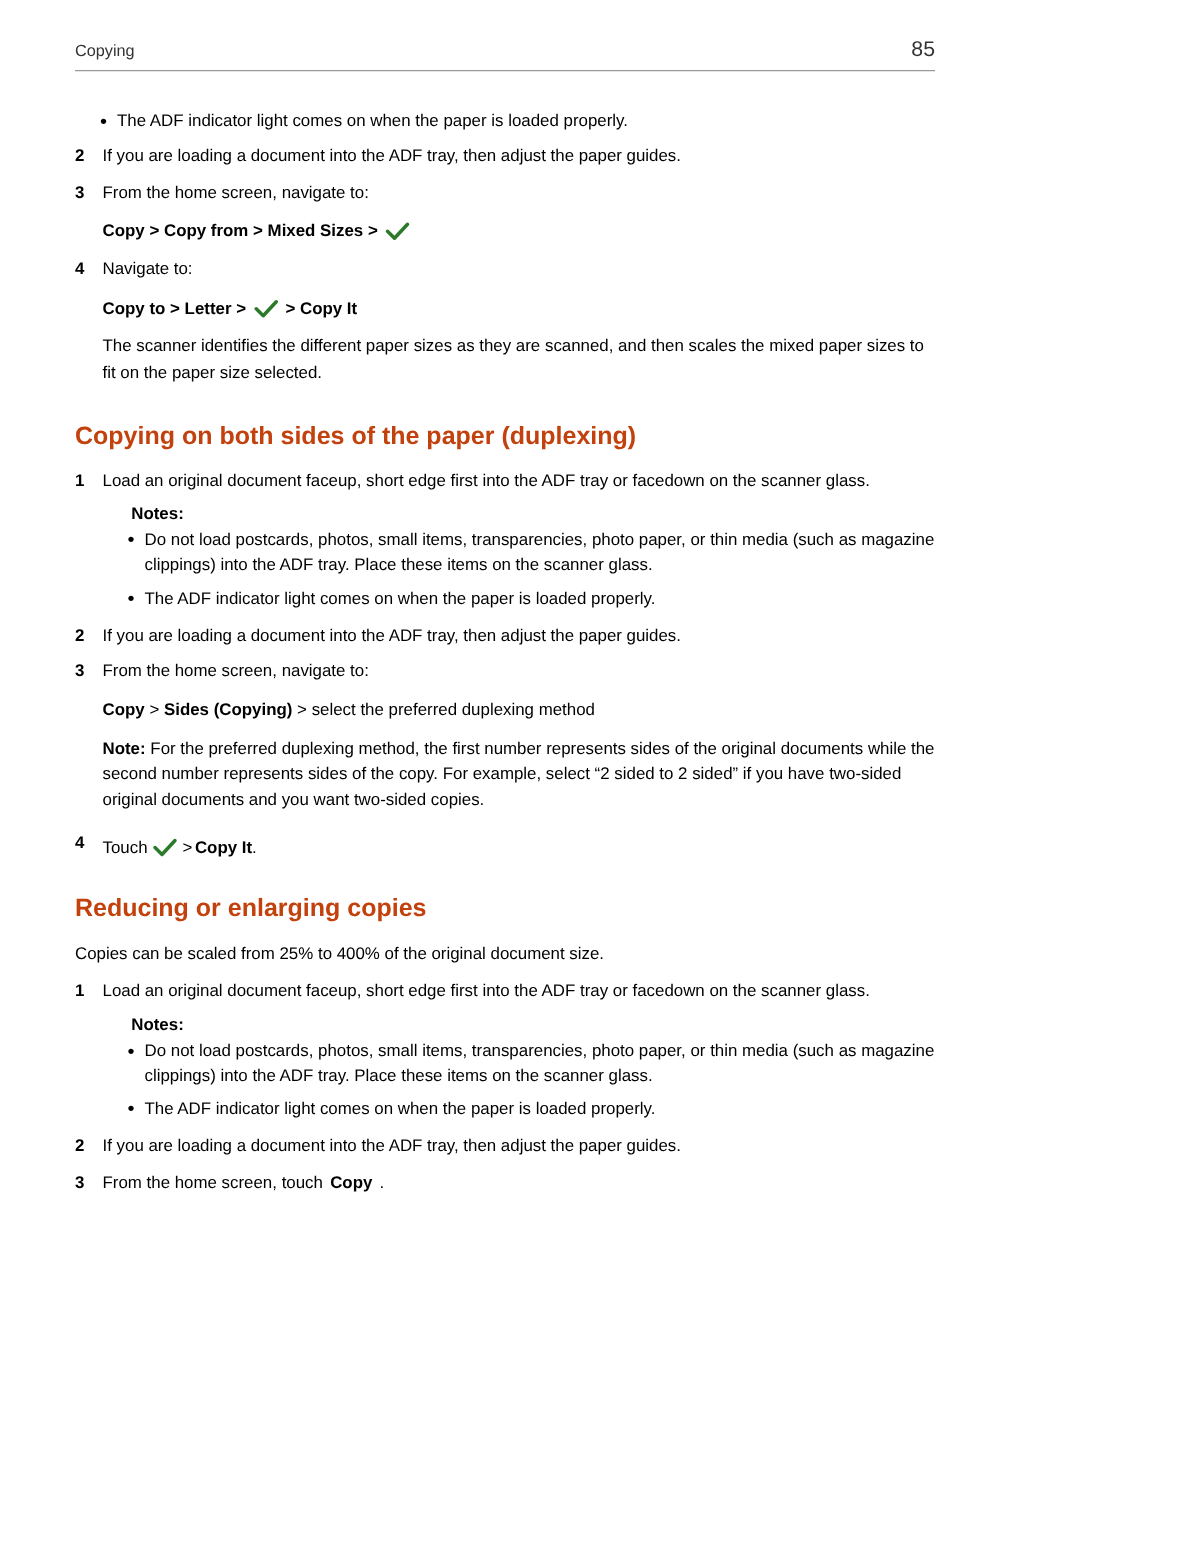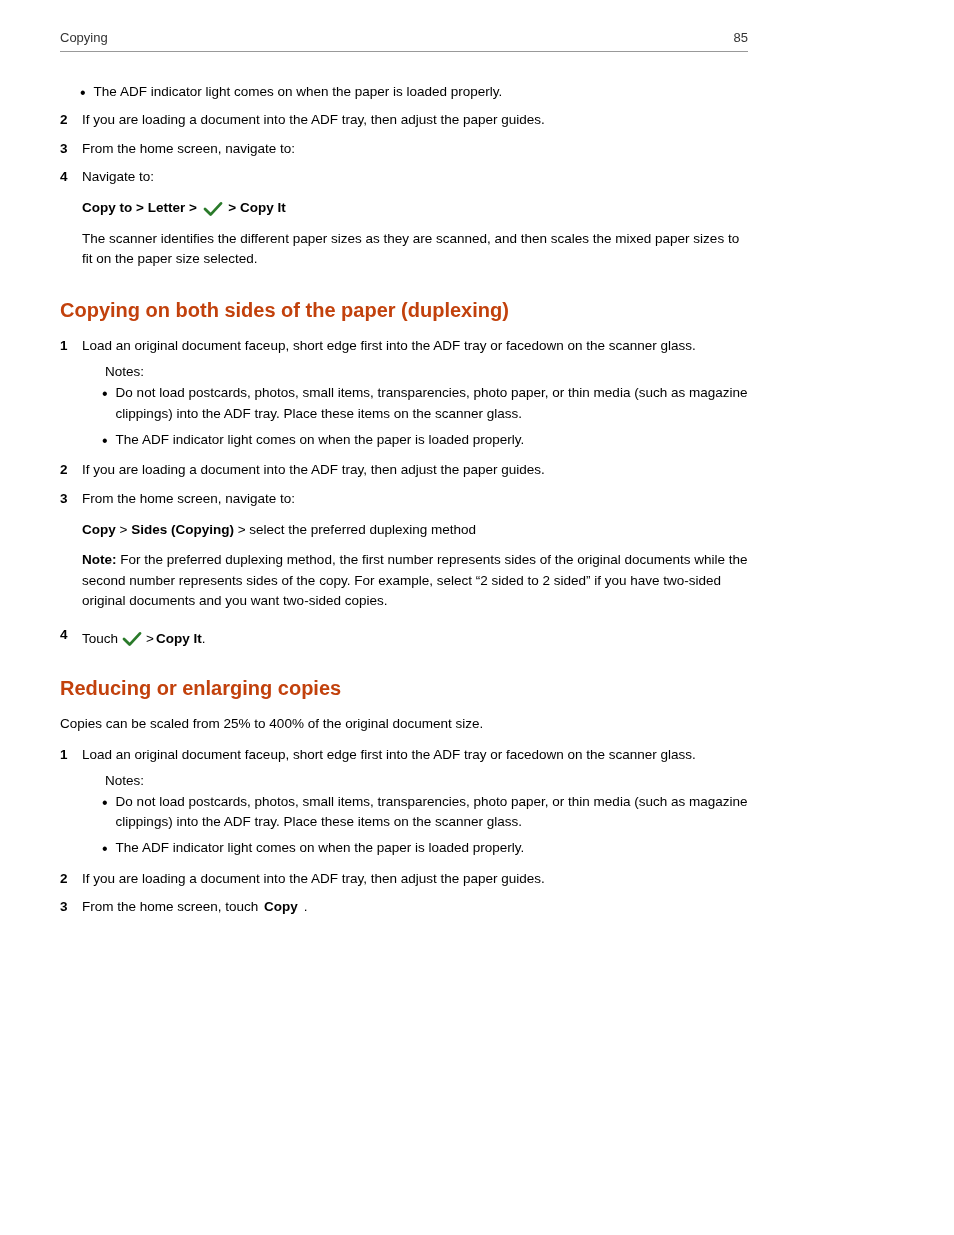--- a/index.html
+++ b/index.html
@@ -33,21 +33,21 @@
       padding-bottom: 6px;
       margin-bottom: 20px;
     }
 
     .header-title {
       font-size: 13px;
       color: #333;
     }
 
     .header-page {
-      font-size: 13px;
+      font-size: 17px;
       color: #333;
     }
 
     .content {
       padding-top: 10px;
     }
 
     .bullet-item {
       display: flex;
       align-items: flex-start;
@@ -96,21 +96,21 @@
     .section-heading {
       font-size: 20px;
       font-weight: bold;
       color: #c2410c;
       margin-top: 30px;
       margin-bottom: 14px;
       border-bottom: none;
     }
 
     .notes-label {
-      font-weight: normal;
+      font-weight: bold;
       font-size: 13.5px;
       margin-bottom: 4px;
       padding-left: 23px;
     }
 
     .notes-block {
       margin-left: 22px;
       margin-bottom: 8px;
     }
 
@@ -179,20 +179,31 @@
     <div class="numbered-item">
       <span class="num">2</span>
       <span class="num-content">If you are loading a document into the ADF tray, then adjust the paper guides.</span>
     </div>
 
     <div class="numbered-item">
       <span class="num">3</span>
       <span class="num-content">From the home screen, navigate to:</span>
     </div>
 
+    <div class="nav-block">
+      <span>Copy</span>
+      <span> &gt; </span>
+      <span>Copy from</span>
+      <span> &gt; </span>
+      <span>Mixed Sizes</span>
+      <span> &gt; </span>
+      <svg class="checkmark-svg" viewBox="0 0 24 20" xmlns="http://www.w3.org/2000/svg">
+        <path d="M2 10 L9 17 L22 3" stroke="#2a7a2a" stroke-width="3.5" fill="none" stroke-linecap="round" stroke-linejoin="round"></path>
+      </svg>
+    </div>
 
     <div class="numbered-item">
       <span class="num">4</span>
       <span class="num-content">Navigate to:</span>
     </div>
 
     <div class="nav-block">
       <span>Copy to</span>
       <span> &gt; </span>
       <span>Letter</span>

